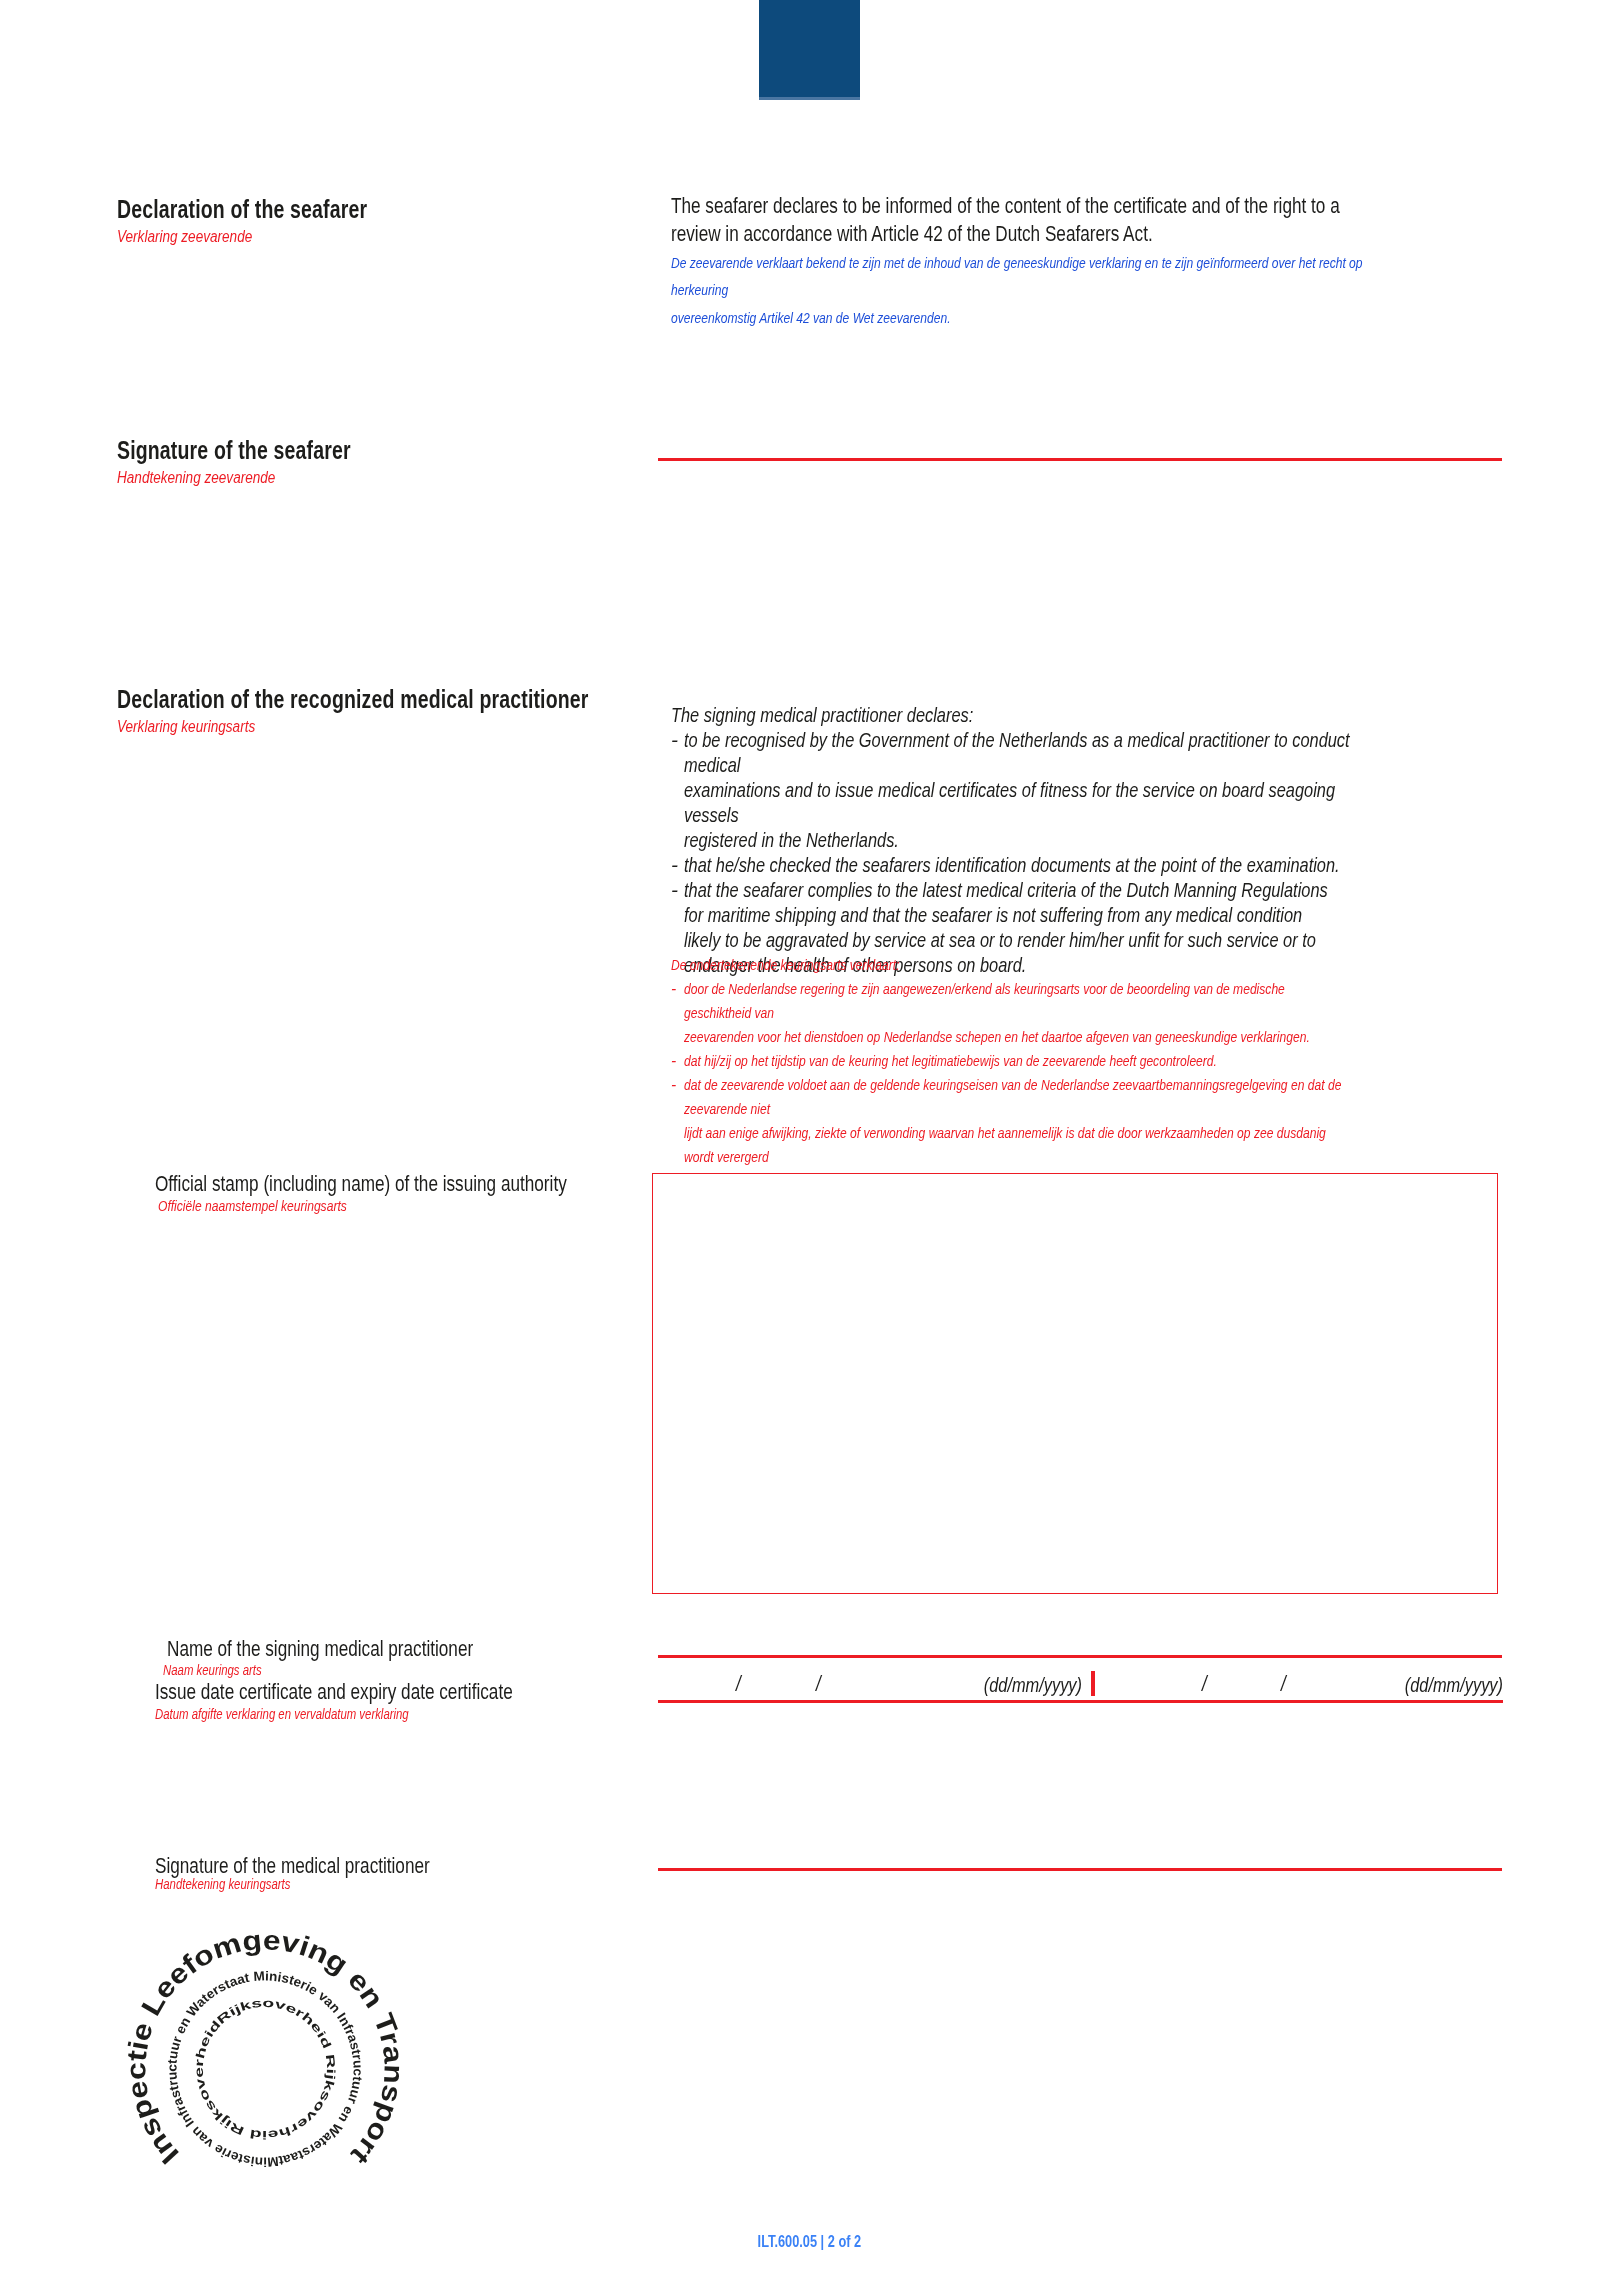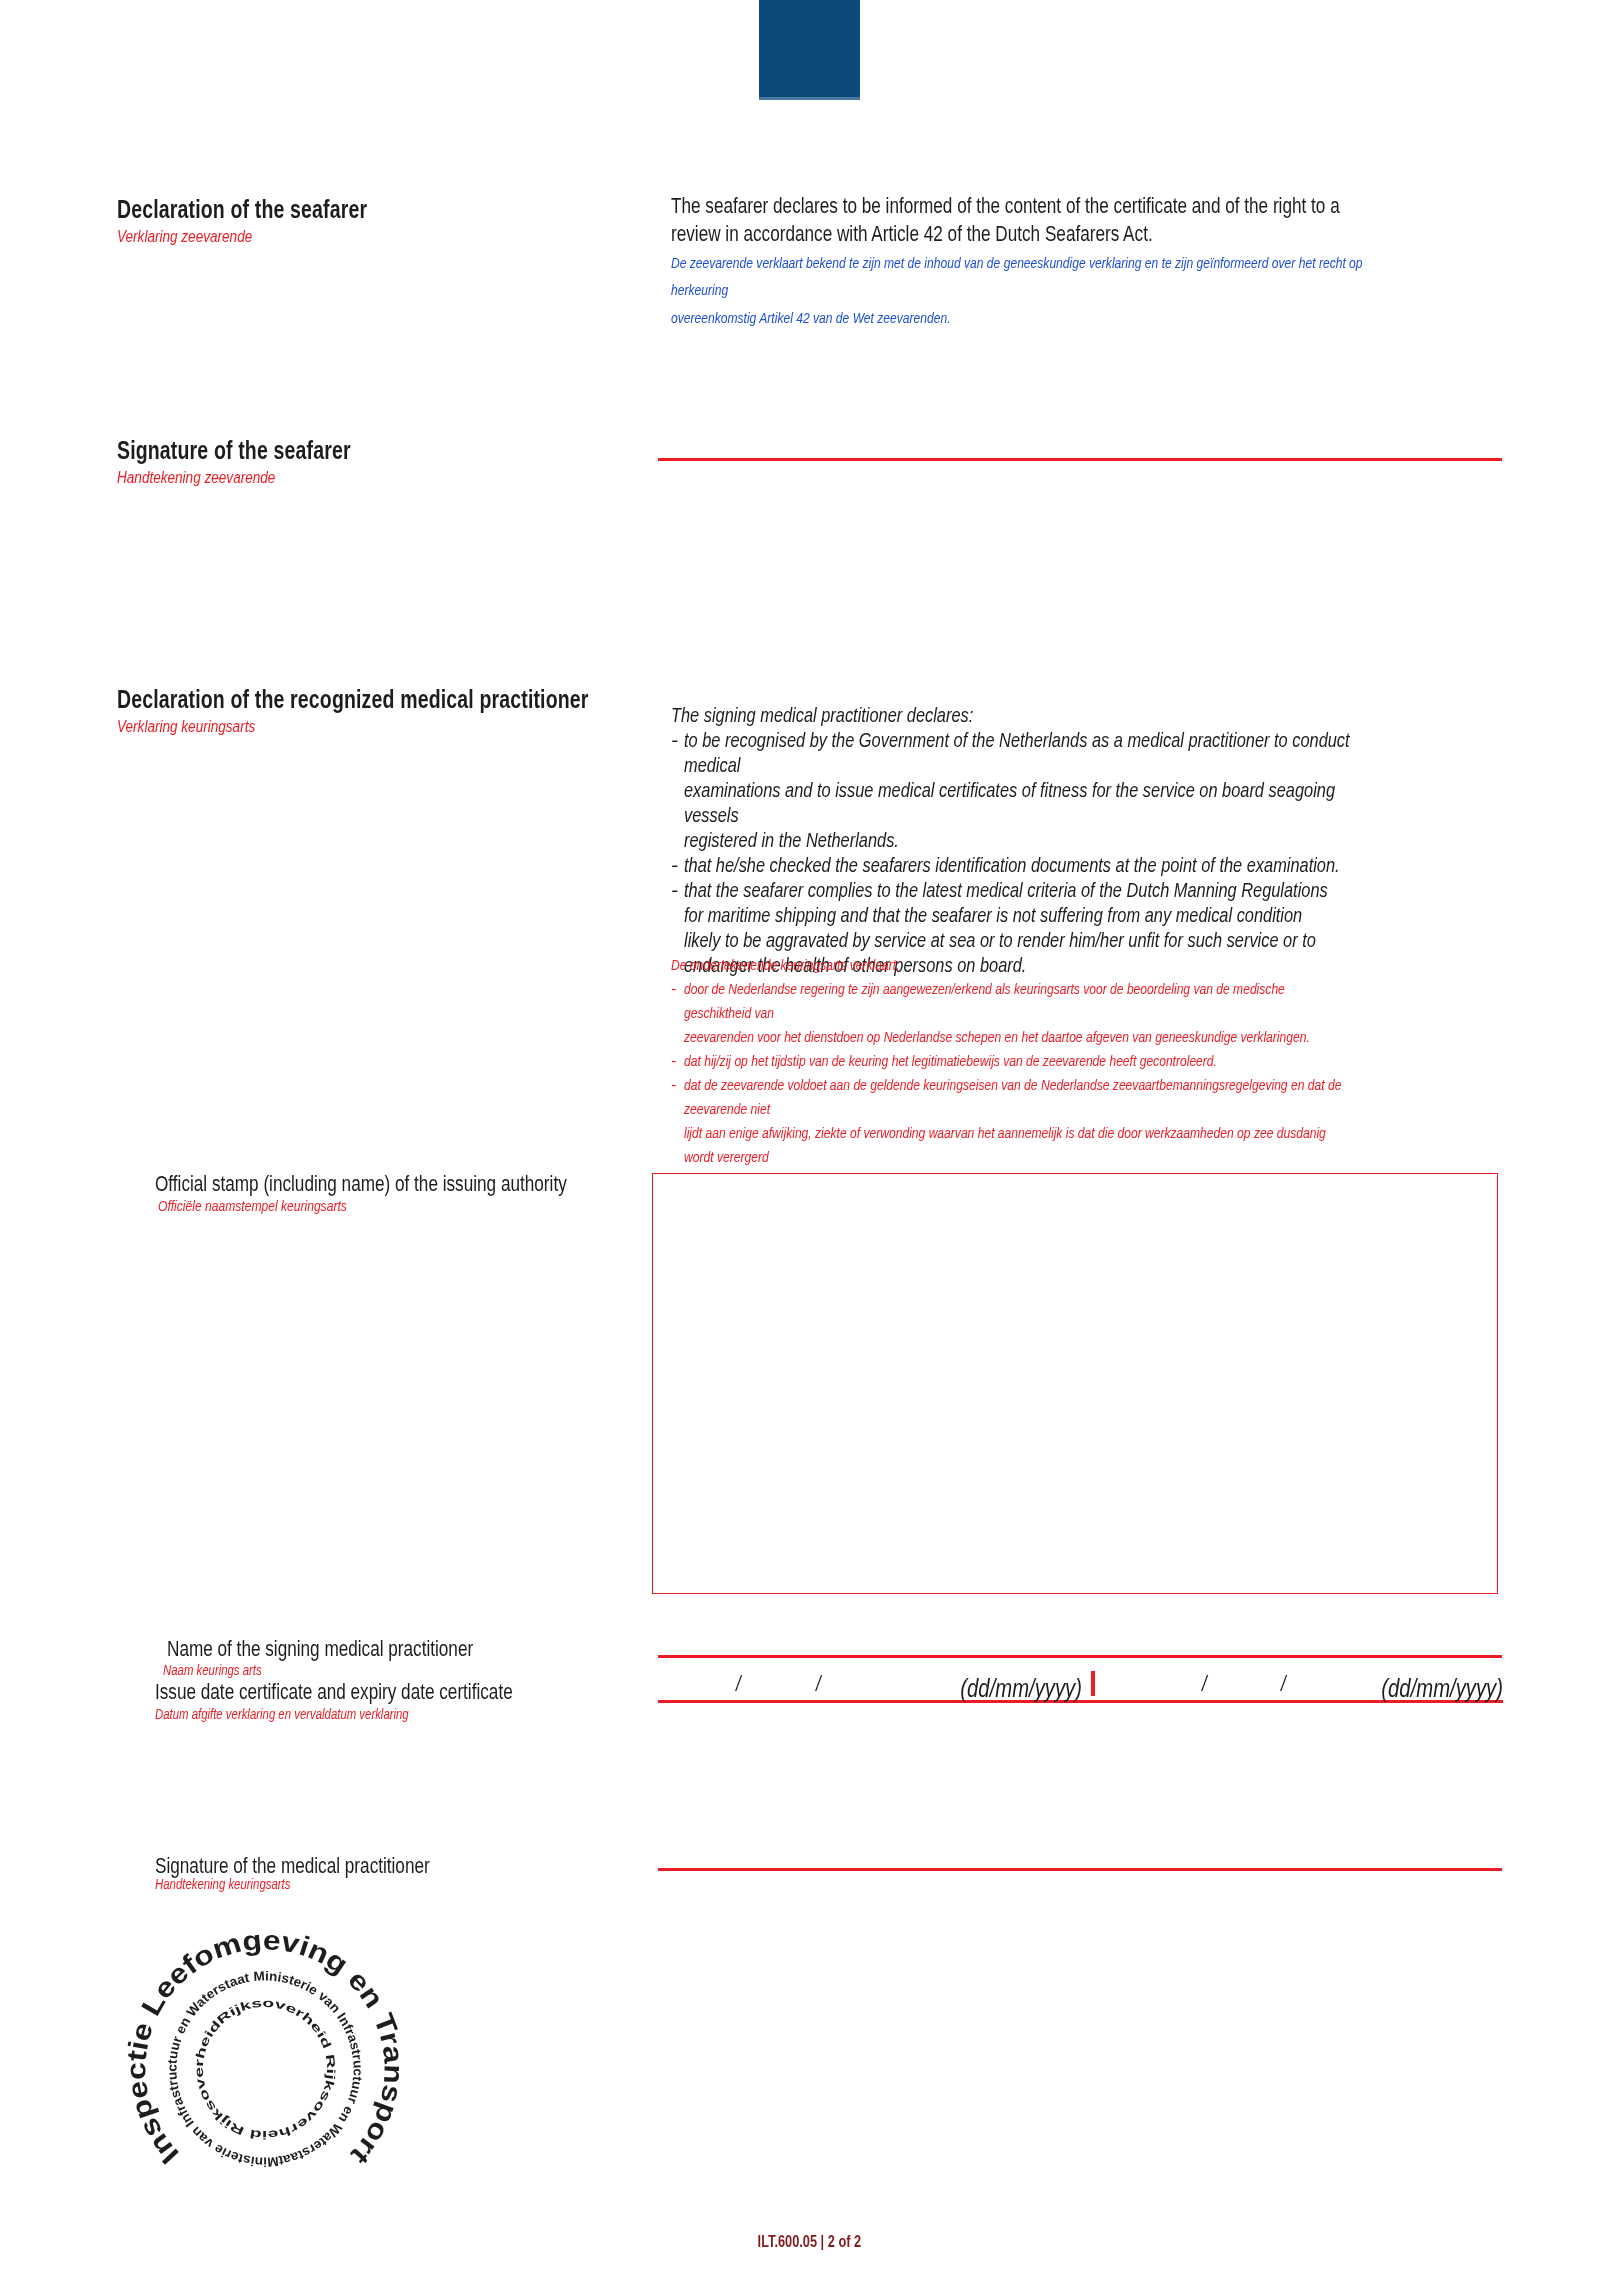--- a/index.html
+++ b/index.html
@@ -23,23 +23,23 @@
   .li{display:flex;align-items:flex-start;}
   .mk{flex:0 0 12.8px;}
 
   .redline{background:#ed1c24;height:2.7px;}
   .redtick{background:#ed1c24;width:3.7px;height:25px;}
   .stampbox{border:1.8px solid #ed1c24;background:#fff;}
 
   .ribbon{left:759px;top:0;width:101px;height:97px;background:#0d4a7c;border-bottom:3.7px solid #4a76a2;}
 
   .dateglyph{font-size:22px;font-style:italic;color:#1d1d1b;}
-  .datehint{font-size:26px;font-style:italic;color:#1d1d1b;}
+  .datehint{font-size:21px;font-style:italic;color:#1d1d1b;}
 
-  .footer{left:0;top:2232px;width:1619px;text-align:center;font-size:16.4px;font-weight:700;color:#7f1d1d;}
+  .footer{left:0;top:2232px;width:1619px;text-align:center;font-size:16.4px;font-weight:700;color:#3b82f6;}
 
   .ring-outer{font-family:"Liberation Sans","DejaVu Sans",sans-serif;font-size:30px;font-weight:700;fill:#1d1d1b;}
   .ring-mid{font-family:"Liberation Sans","DejaVu Sans",sans-serif;font-size:14.5px;font-weight:700;fill:#1d1d1b;}
   .ring-inner{font-family:"Liberation Sans","DejaVu Sans",sans-serif;font-size:13px;font-weight:700;fill:#1d1d1b;}
 </style>
 </head>
 <body>
 
 <div class="page">
 

